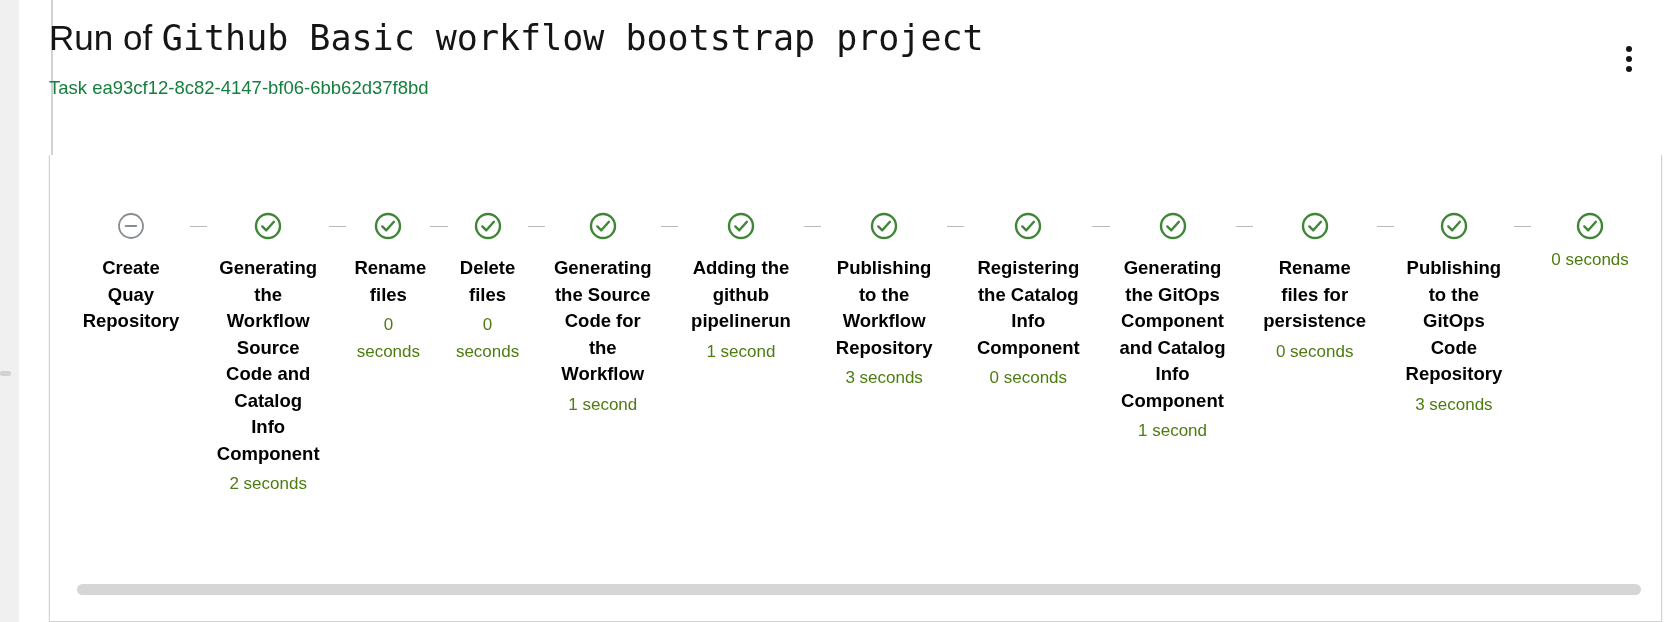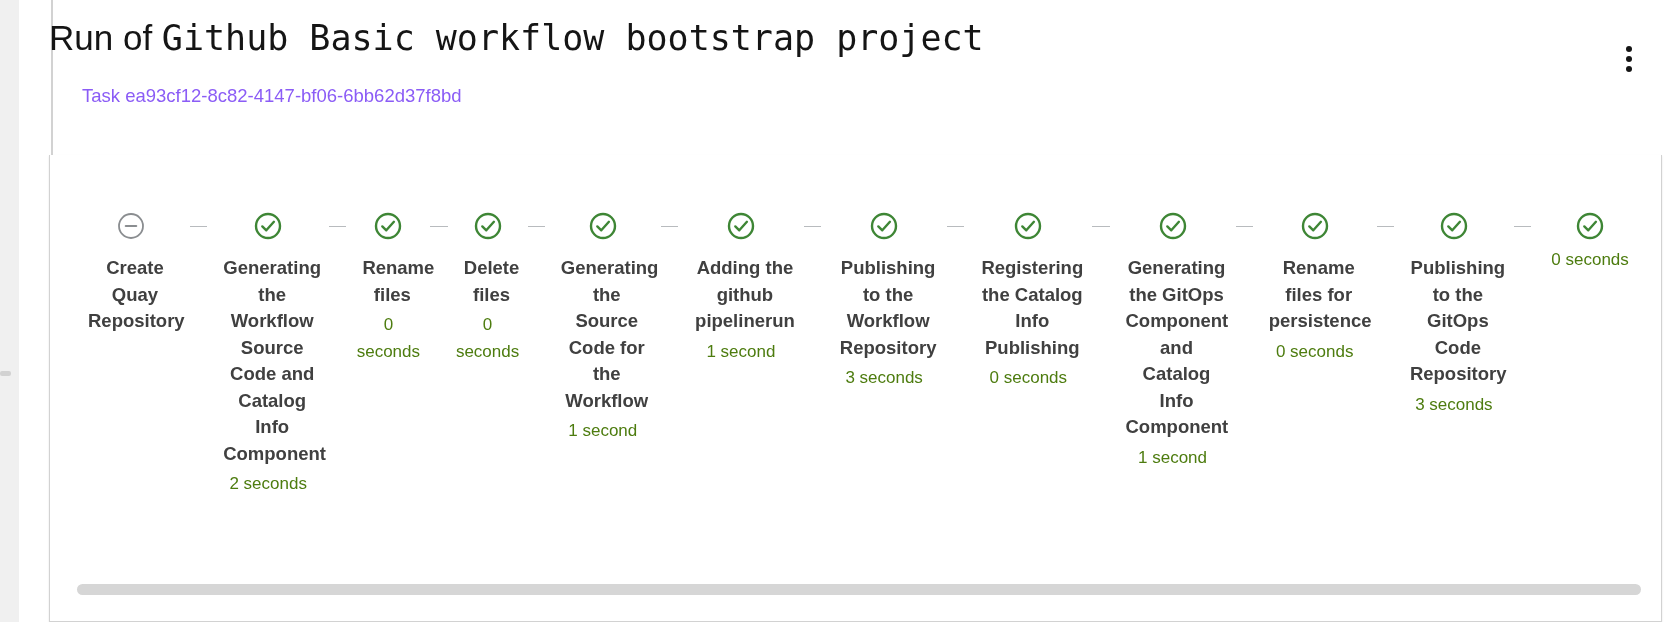--- a/index.html
+++ b/index.html
@@ -65,27 +65,26 @@
   }
   #page-title .prefix {
     font-family: "Liberation Sans", sans-serif;
   }
   #page-title .mono {
     font-family: "DejaVu Sans Mono", "Liberation Mono", monospace;
     letter-spacing: 0px;
   }
   #page-subtitle {
     position: absolute;
-    left: -4px; top: 84px;
+    left: -4px; top: 76px;
     font-size: 18.5px;
     line-height: 24px;
-    color: #8b5cf6;
+    color: #15803d;
     white-space: nowrap;
     font-weight: 400;
-    margin-left: 33px;
   }
   #kebab-button {
     position: absolute;
     left: 1556px; top: 34px;
     width: 40px; height: 46px;
     cursor: pointer;
   }
   #kebab-button .dot {
     position: absolute;
     left: 17px;
@@ -153,22 +152,21 @@
   .step-body {
     padding: 0 8px;
     text-align: center;
     width: 100%;
   }
   .step-title {
     margin-top: 12px;
     font-size: 18.5px;
     line-height: 26.5px;
     font-weight: bold;
-    color: #404040;
-    margin-left: 8px;
+    color: #000000;
   }
   .step-duration {
     margin-top: 4px;
     font-size: 17px;
     line-height: 26.5px;
     font-weight: 400;
     color: #4d7c0f;
   }
   .step-duration:empty { display: none; }
 
@@ -351,21 +349,21 @@
           <div class="step" style="width: 128px;">
             <div class="step-icon-row">
               <span class="step-icon">
                 <svg width="28" height="28" viewBox="0 0 28 28">
                   <circle cx="14" cy="14" r="12" fill="none" stroke="#3e8635" stroke-width="2.4"></circle>
                   <path d="M8.3 14.4 L12.3 18.3 L19.9 9.8" fill="none" stroke="#3e8635" stroke-width="2.4" stroke-linecap="round" stroke-linejoin="round"></path>
                 </svg>
               </span>
             </div>
             <div class="step-body">
-              <div class="step-title">Registering the Catalog Info Publishing</div>
+              <div class="step-title">Registering the Catalog Info Component</div>
               <div class="step-duration">0 seconds</div>
             </div>
           </div>
           <div class="connector">
             <div class="connector-line" style="background: rgb(184, 187, 190);"></div>
           </div>
           <div class="step" style="width: 126px;">
             <div class="step-icon-row">
               <span class="step-icon">
                 <svg width="28" height="28" viewBox="0 0 28 28">

